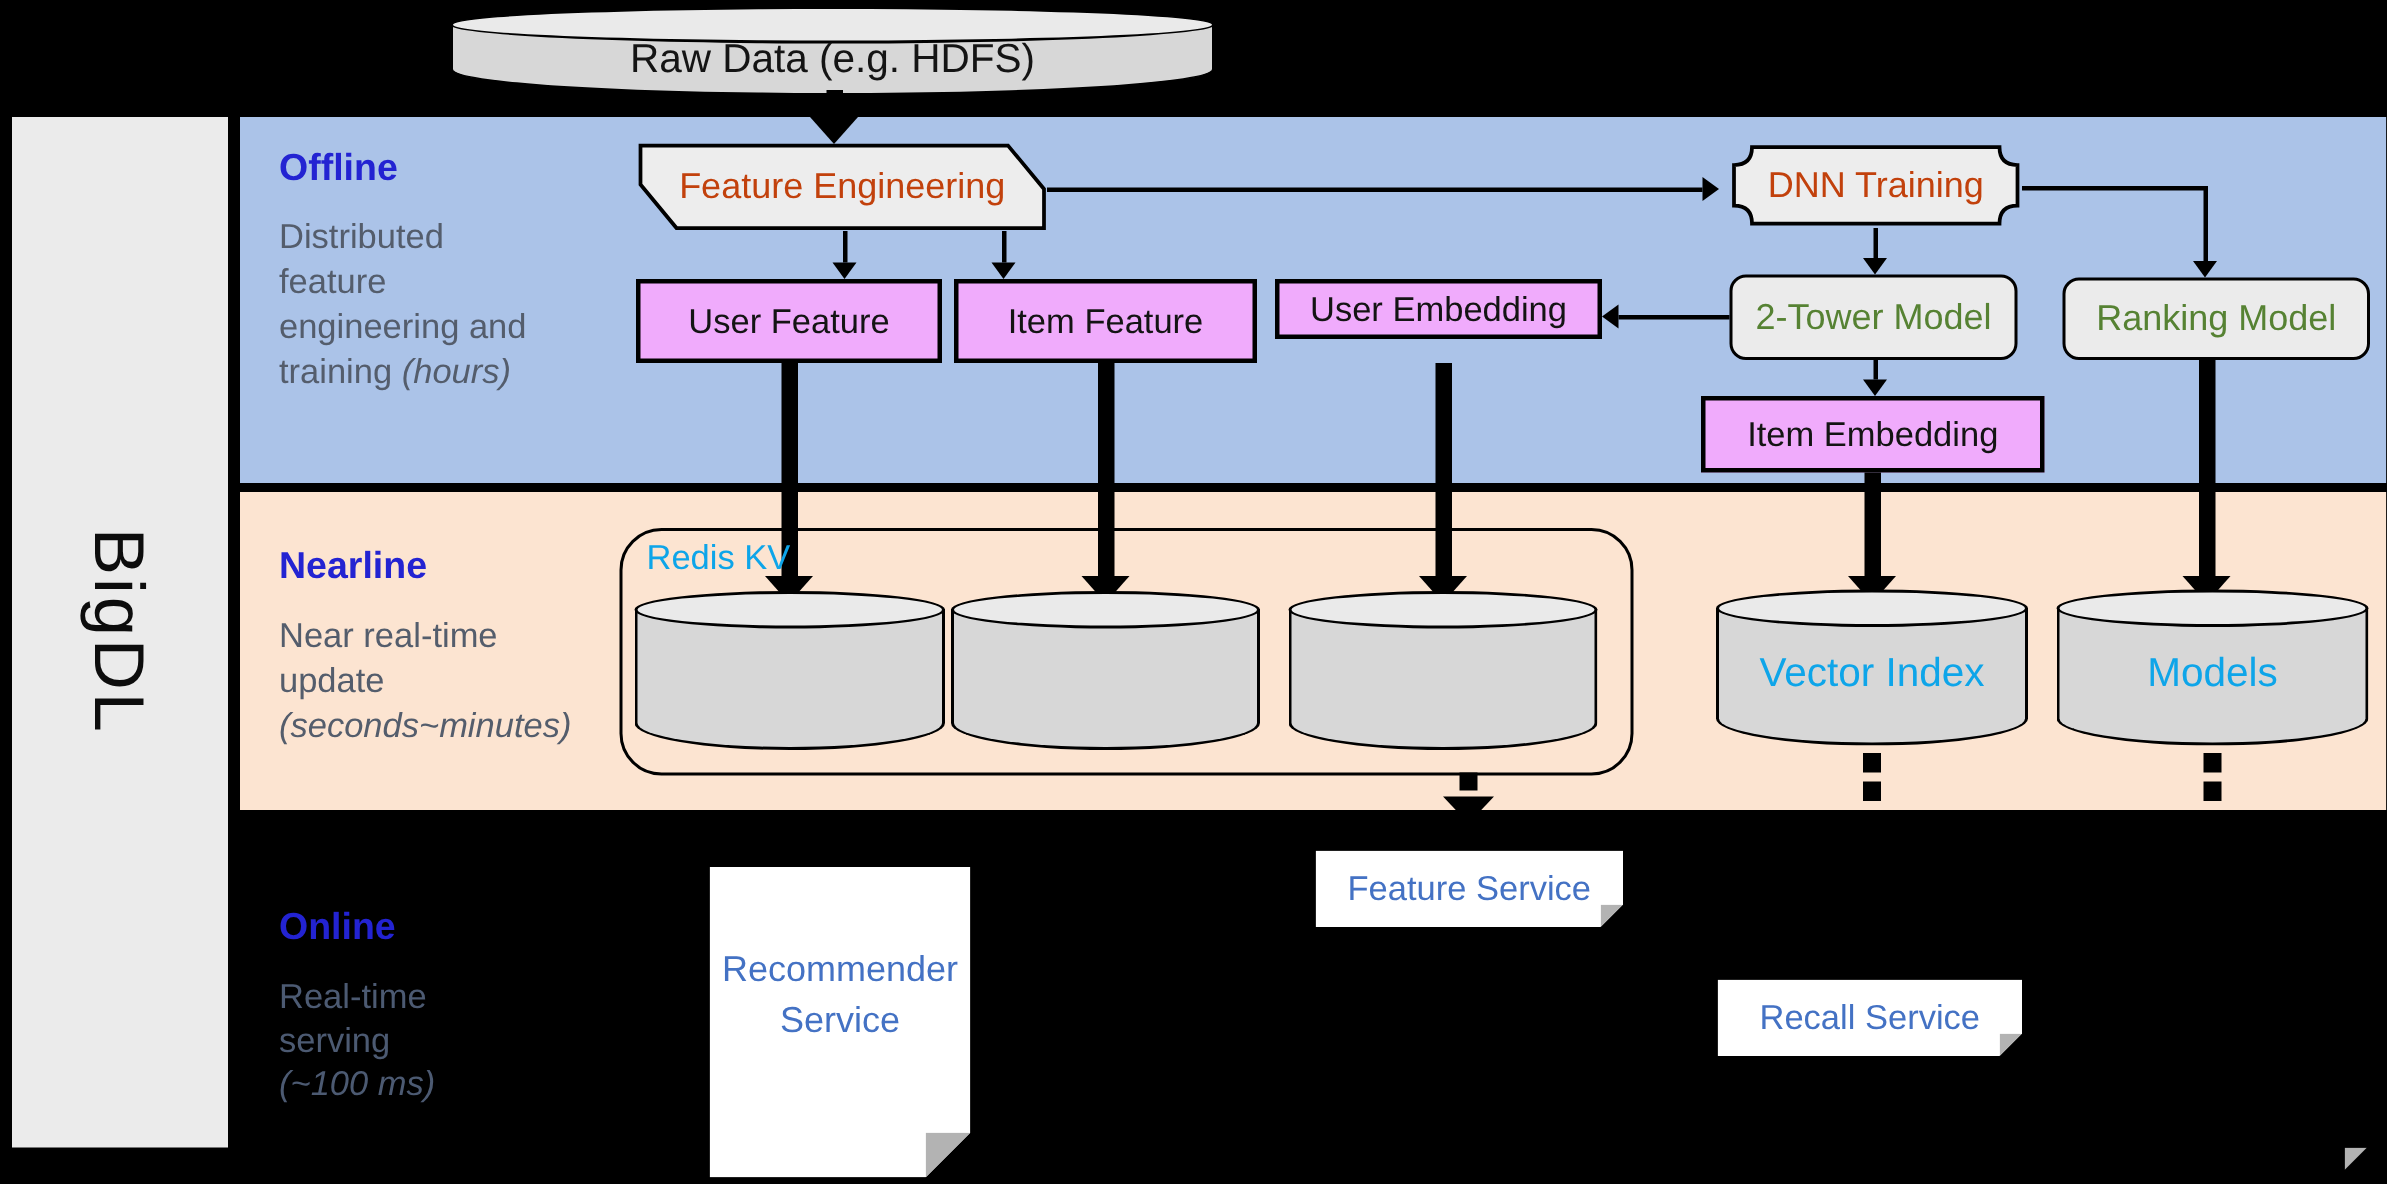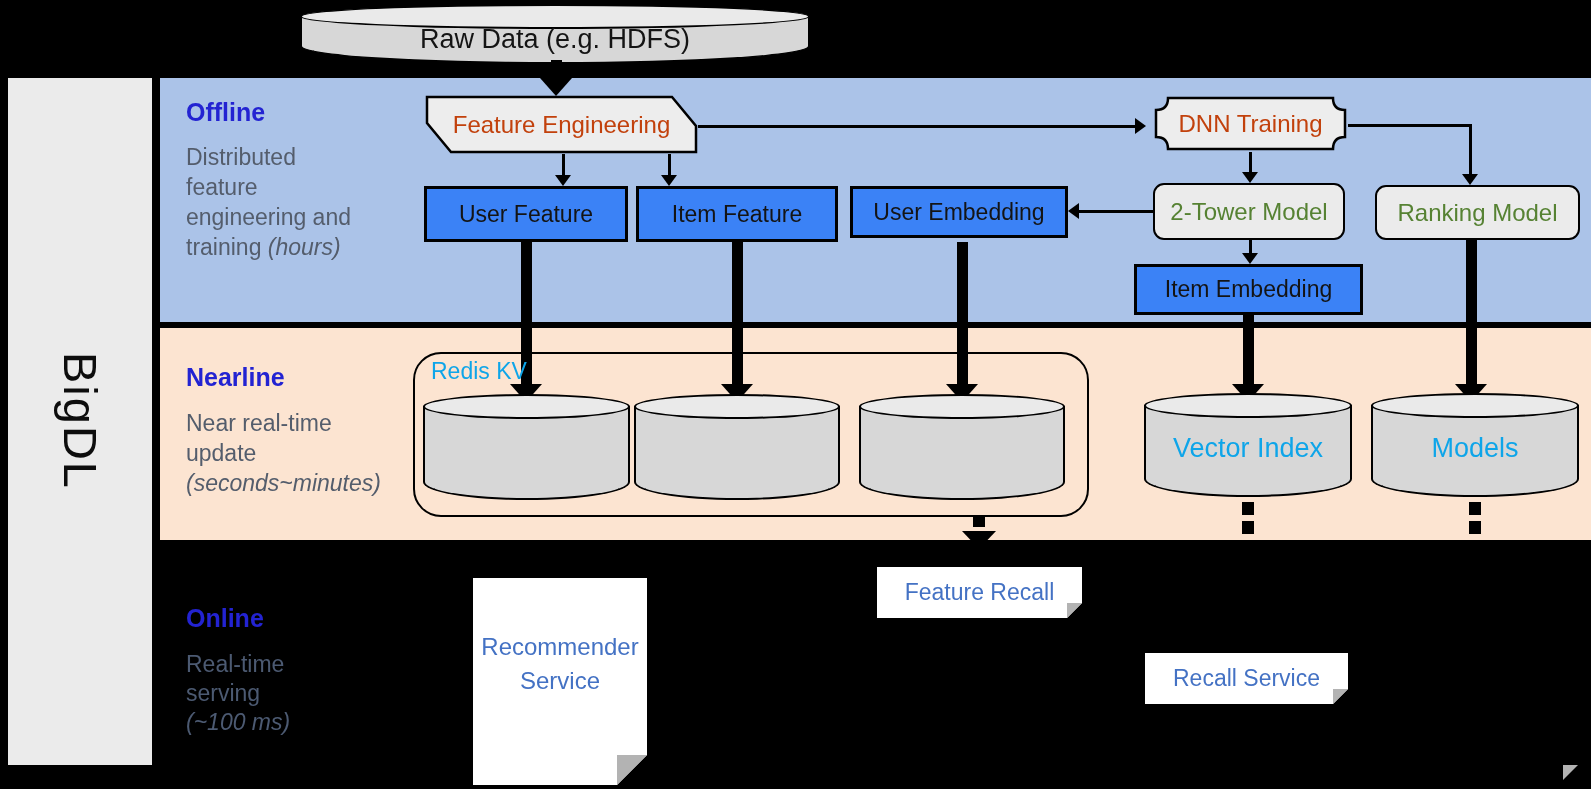--- a/index.html
+++ b/index.html
@@ -19,21 +19,21 @@
   
   .band-offline { left:160px; top:78px; width:1431px; height:244px; background:#abc3e8; }
   .band-nearline { left:160px; top:328px; width:1431px; height:212px; background:#fce4d1; }
 
   .band-title { font-size:25px; font-weight:600; color:#2323d2; }
   .band-desc { font-size:23px; line-height:30px; color:#545d6c; }
   .band-desc-dark { font-size:23px; line-height:29px; color:#4c5a72; }
   .it { font-style:italic; }
 
   
-  .graybox { background:#3b82f6; border:3px solid #000; display:flex; align-items:center;
+  .graybox { background:#f0abfc; border:3px solid #000; display:flex; align-items:center;
     justify-content:center; font-size:23px; color:#141414; box-sizing:border-box; }
   .roundbox { background:#ebebeb; border:2.5px solid #000; border-radius:11px;
     display:flex; align-items:center; justify-content:center; font-size:24px;
     color:#568233; box-sizing:border-box; }
   .shapebox { display:flex; align-items:center; justify-content:center; }
   .shapebox svg { position:absolute; left:0; top:0; }
   .shapebox .lbl { position:relative; font-size:24px; color:#c2410c; }
 
   
   .cyl-body { position:absolute; left:0; right:0; top:12px; bottom:0; background:#d7d7d7;
@@ -143,21 +143,21 @@
   <div class="abs hline" style="left:1348px;top:124px;width:123px;"></div>
   <div class="abs vline" style="left:1469px;top:124px;height:50px;"></div>
   <div class="abs ah-down" style="left:1462px;top:174px;"></div>
 
   <div class="abs graybox" style="left:424px;top:186px;width:204px;height:56px;">
     <span>User Feature</span>
   </div>
   <div class="abs graybox" style="left:636px;top:186px;width:202px;height:56px;">
     <span>Item Feature</span>
   </div>
-  <div class="abs graybox" style="left:850px;top:186px;width:218px;height:52px;">
+  <div class="abs graybox" style="left:850px;top:186px;width:218px;height:40px;">
     <span>User Embedding</span>
   </div>
 
   <div class="abs roundbox" style="left:1153px;top:183px;width:192px;height:57px;">
     <span>2-Tower Model</span>
   </div>
   <div class="abs roundbox" style="left:1375px;top:185px;width:205px;height:55px;">
     <span>Ranking Model</span>
   </div>
 
@@ -216,21 +216,21 @@
 
   <div class="abs dash" style="left:973px;top:515px;height:12px;"></div>
   <div class="abs th-down" style="left:962px;top:531px;border-left-width:17px;border-right-width:17px;"></div>
 
   <div class="abs doc bigdoc" style="left:473px;top:578px;width:174px;height:207px;">
     <span>Recommender Service</span>
   </div>
   <div class="abs fold bigfold" style="left:617px;top:755px;"></div>
 
   <div class="abs doc svc" style="left:877px;top:567px;width:205px;height:51px;">
-    <span>Feature Recall</span>
+    <span>Feature Service</span>
   </div>
   <div class="abs fold" style="left:1067px;top:603px;"></div>
 
   <div class="abs doc svc" style="left:1145px;top:653px;width:203px;height:51px;">
     <span>Recall Service</span>
   </div>
   <div class="abs fold" style="left:1333px;top:689px;"></div>
 
   <div class="abs fold" style="left:1563px;top:765px;"></div>
 

